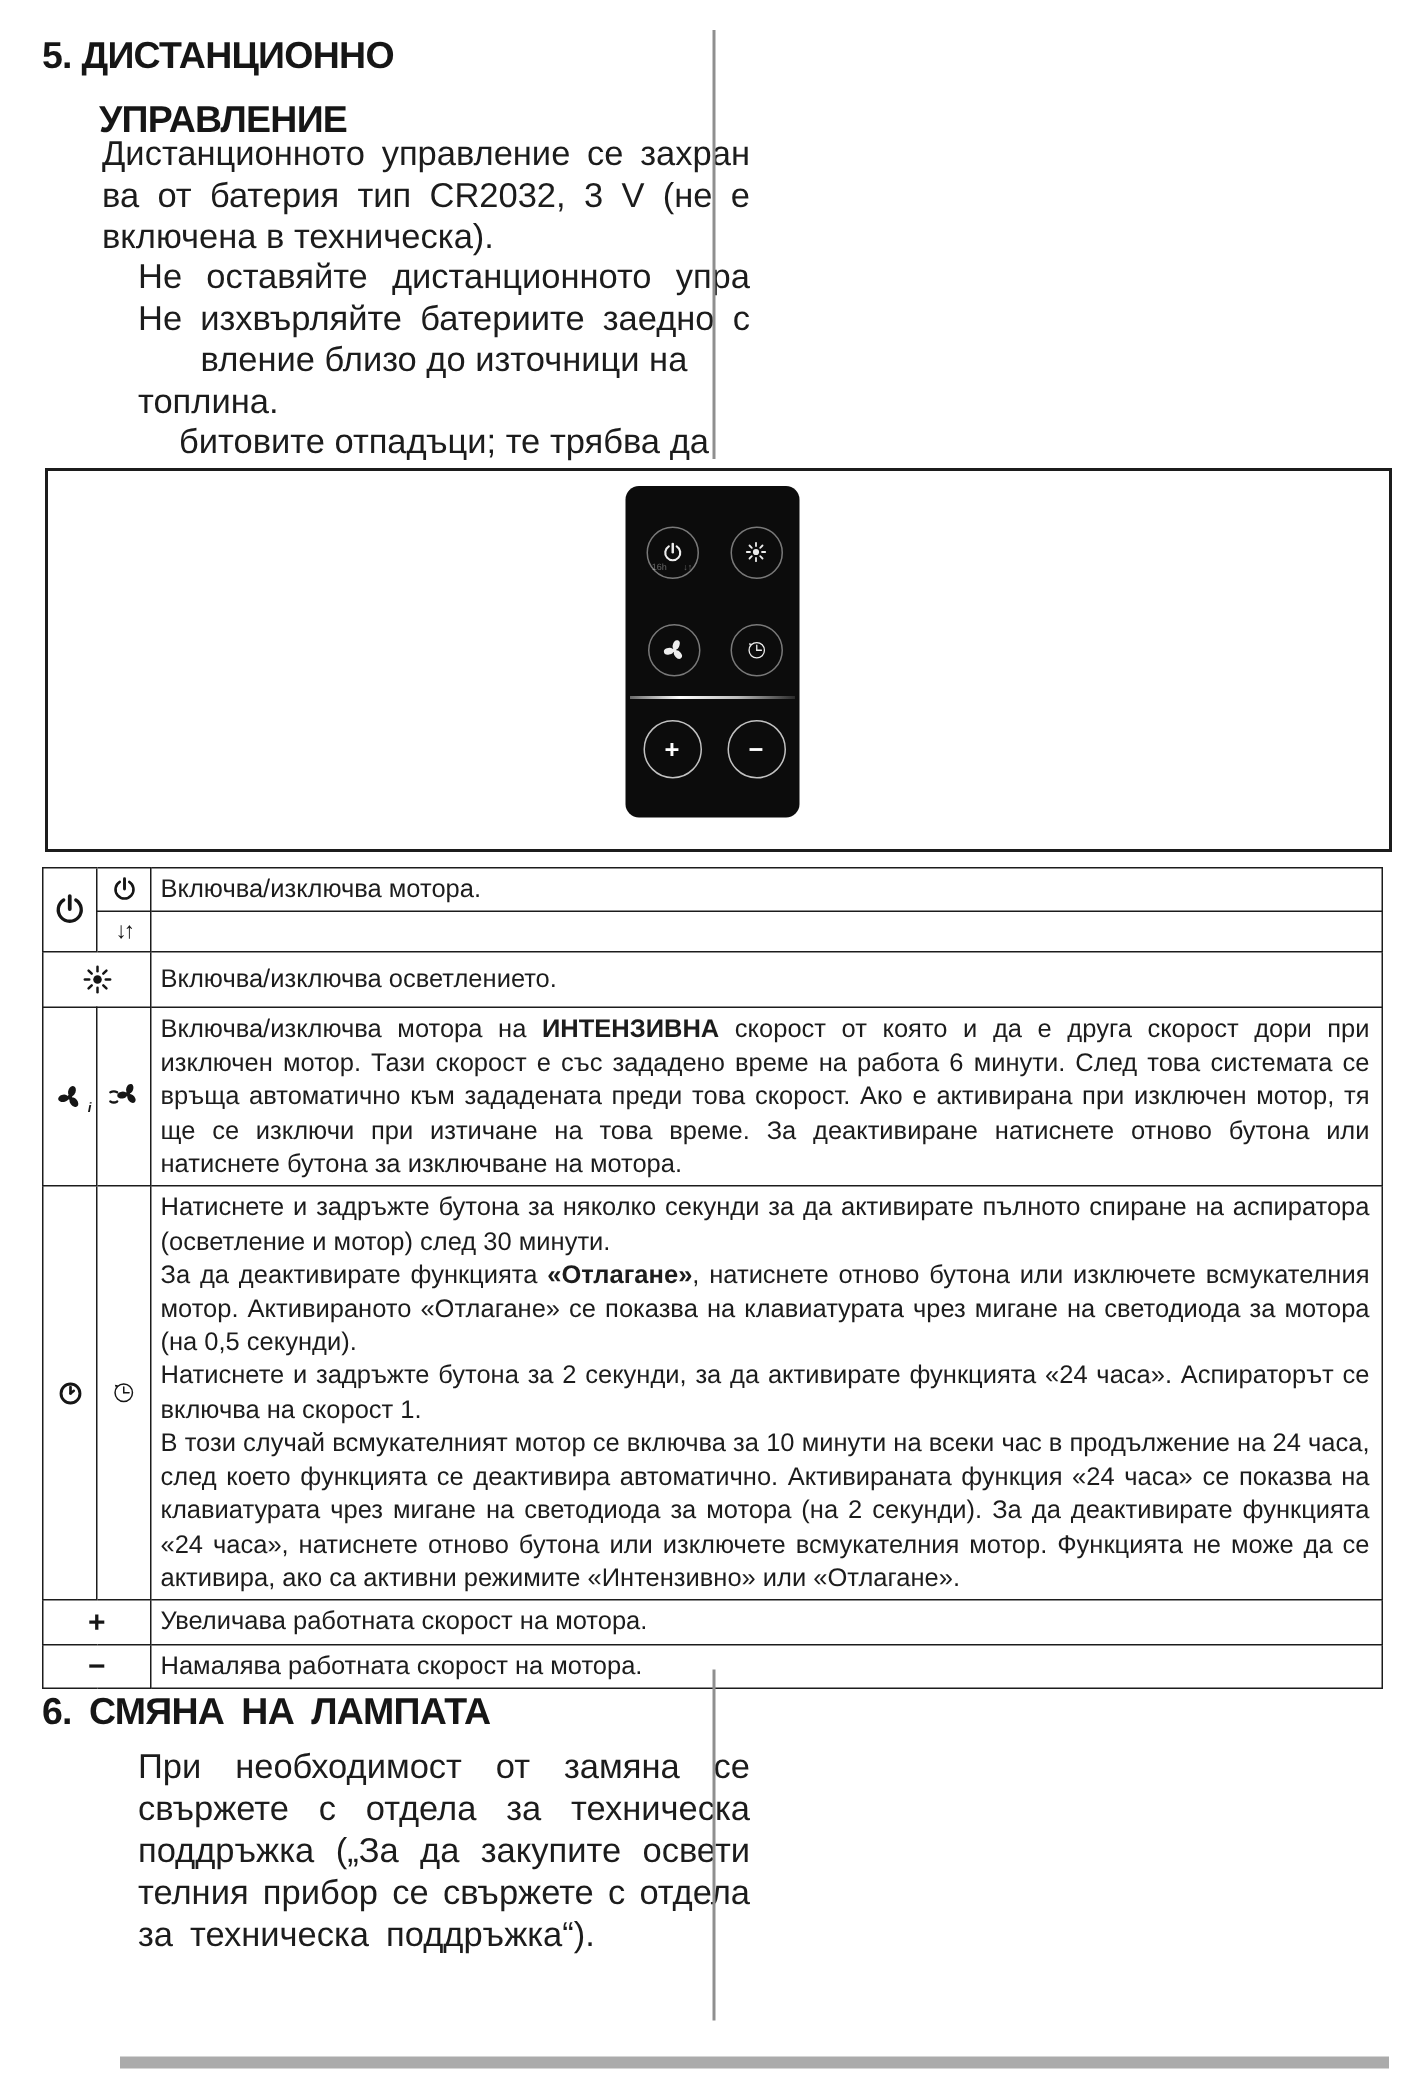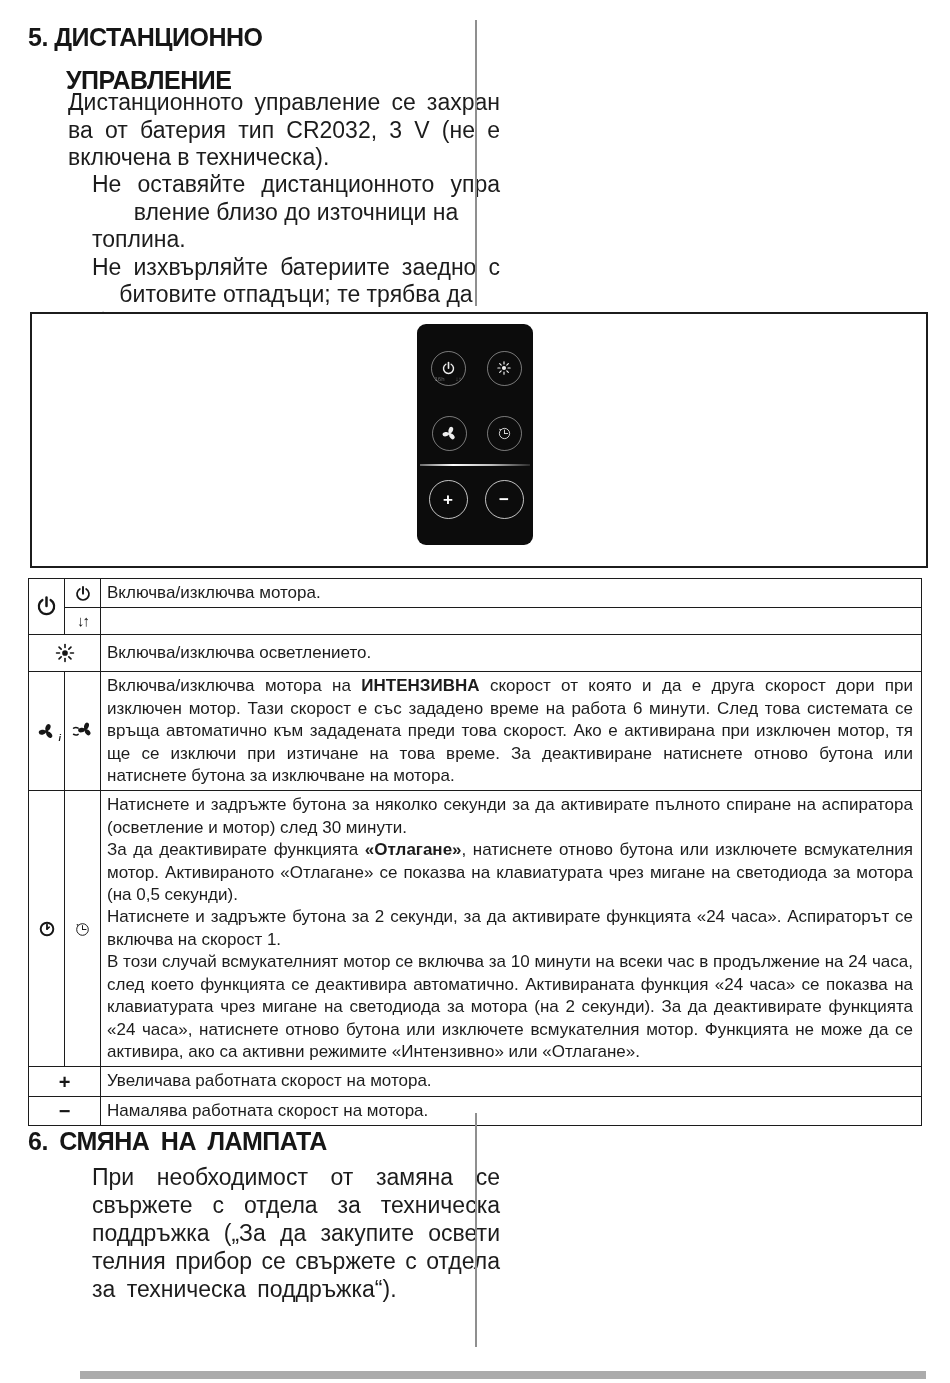--- a/index.html
+++ b/index.html
@@ -115,22 +115,22 @@
   </div>
 
   <div class="bodytext" style="top:89px;">
     <div class="jline">Дистанционното управление се захран</div>
     <div class="jline">ва от батерия тип CR2032, 3 V (не е</div>
     <div class="jline last">включена в техническа).</div>
   </div>
 
   <div class="bodytext" style="top:171px;">
     <div class="jline indented">Не оставяйте дистанционното упра</div>
+    <div class="jline indented">Не изхвърляйте батериите заедно с</div>
     <div class="jline indented">вление близо до източници на топлина.</div>
-    <div class="jline indented">Не изхвърляйте батериите заедно с</div>
     <div class="jline indented">битовите отпадъци; те трябва да бъдат</div>
     <div class="jline indented">изхвърлени в специални контейнери.</div>
   </div>
 
   <div class="vdiv" id="vdiv-top"></div>
 
   <div id="image-box">
     <div id="remote">
       <div class="rbtn small" style="left:13.5px;top:26.5px;">
         <svg class="ic ricon" width="15" height="15">

